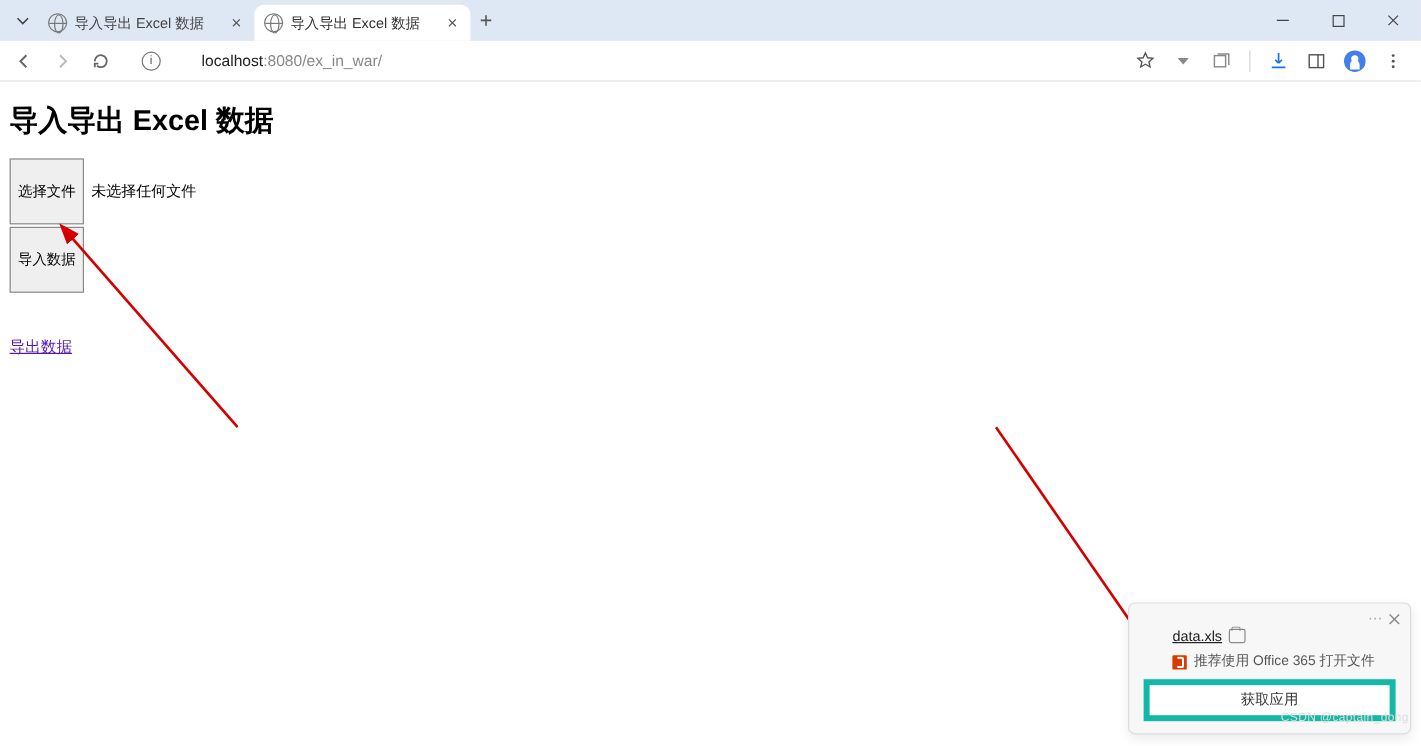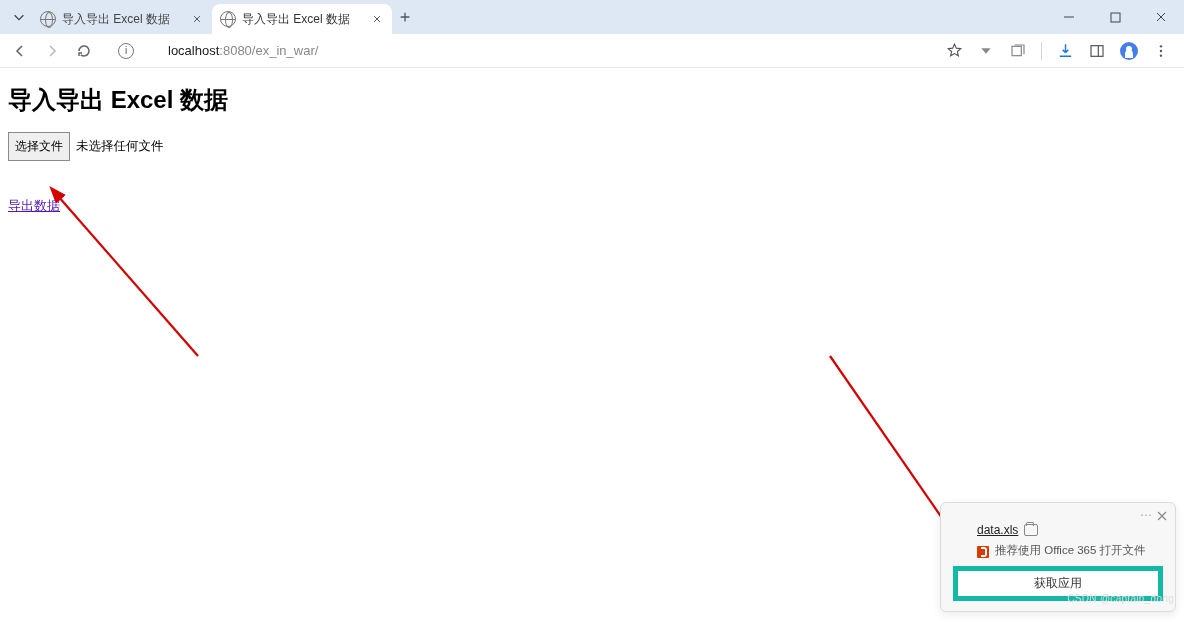--- a/index.html
+++ b/index.html
@@ -28,21 +28,21 @@
   .addr-spacer { flex:1; }
   .addr-icons { display:flex; align-items:center; gap:14px; color:#555; margin-right:6px; }
   .addr-icons .ic { width:18px; height:18px; display:flex; align-items:center; justify-content:center; }
   .addr-icons .sep { width:1px; height:18px; background:#d5d5d5; }
   .avatar-dot { width:18px; height:18px; border-radius:50%; background:#427feb; display:flex; align-items:center; justify-content:center; }
   .avatar-dot::after { content:""; width:8px; height:8px; background:#fff; border-radius:50% 50% 0 0; position:relative; top:3px; }
   .avatar-dot::before { content:""; width:6px; height:6px; background:#fff; border-radius:50%; position:absolute; margin-top:-4px; }
   .content { padding:8px 8px; position:relative; height: calc(622px - 68px); }
   h1.page-title { font-size:24px; font-weight:700; margin:8px 0 16px 0; }
   .file-row { display:flex; align-items:center; gap:4px; }
-  .btnlike { font-family:inherit; font-size:12px; padding:5px 6px; background:#efefef; border:1px solid #8a8a8a; color:#000; }
+  .btnlike { font-family:inherit; font-size:12px; padding:18px 6px; background:#efefef; border:1px solid #8a8a8a; color:#000; }
   .file-status { font-size:12.5px; color:#000; margin-left:2px;text-align:center; }
   .export-link { display:inline-block; margin-top:36px; font-size:13px; color:#5119b0; }
   .arrow-svg { position:absolute; pointer-events:none; }
 
   .notification { position:absolute; right:8px; bottom:10px; width:236px; background:#f7f7f8; border:1px solid #d9dde2; border-radius:6px; box-shadow:0 3px 10px rgba(0,0,0,0.08); padding:10px 12px 10px 12px; font-size:12px; color:#222; }
   .notif-close { position:absolute; right:6px; top:6px; width:14px; height:14px; color:#888; display:flex; align-items:center; justify-content:center; }
   .notif-dots { position:absolute; right:22px; top:5px; color:#aaa; font-size:12px; letter-spacing:1px; }
   .notif-header { display:flex; align-items:center; gap:8px; font-weight:700; font-size:12.5px; }
   .shield-icon { width:16px; height:16px; flex:0 0 16px; }
   .notif-file { margin:10px 0 4px 24px; display:flex; align-items:center; gap:6px; }
@@ -172,20 +172,23 @@
     </div>
   </div>
 
   <div class="content">
     <h1 class="page-title">导入导出 Excel 数据</h1>
 
     <div class="file-row">
       <button class="btnlike">选择文件</button>
       <span class="file-status">未选择任何文件</span>
     </div>
+    <div style="margin-top:2px;">
+      <button class="btnlike">导入数据</button>
+    </div>
 
     <a href="#" class="export-link">导出数据</a>
 
     
     <svg class="arrow-svg" style="left:48px; top:118px;" width="170" height="180" viewBox="0 0 170 180">
       <defs>
           <marker id="ah1" markerWidth="10" markerHeight="10" refX="2" refY="3" orient="auto">
             <path d="M0,0 L0,6 L8,3 z" fill="#d40000"></path>
           </marker>
         </defs>

